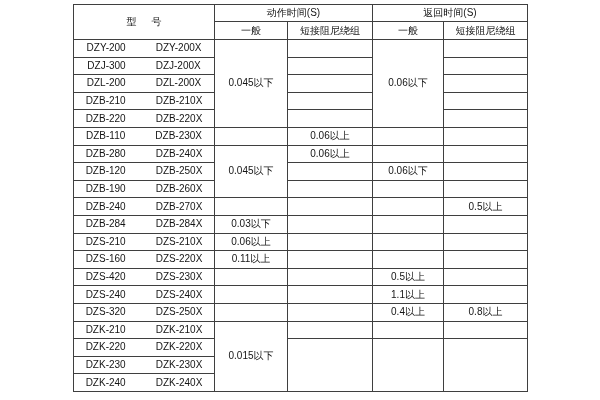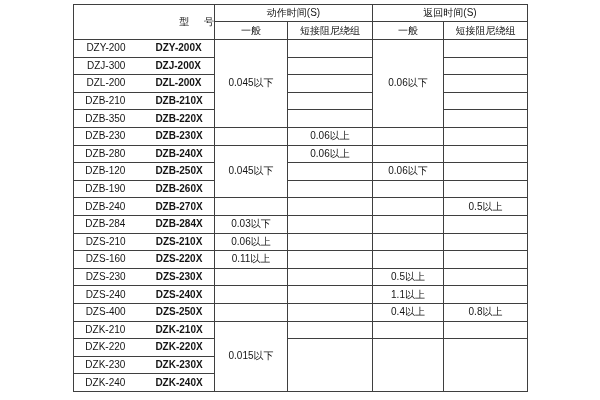--- a/index.html
+++ b/index.html
@@ -35,22 +35,22 @@
     font-size:10px;
     font-weight:normal;
     padding:0;
     line-height:1;
     white-space:nowrap;
     overflow:hidden;
   }
   thead tr.h1{height:17px;}
   thead tr.h2{height:18px;}
   tbody tr{height:17.6px;}
-  .model-header{word-spacing:12px;text-align:right;}
-  .model-cell span.m2{margin-left:30px;font-weight:bold;}
+  .model-header{word-spacing:12px;}
+  .model-cell span.m2{margin-left:30px;}
 </style>
 </head>
 <body>
 
 <table class="spec">
   <colgroup>
     <col class="c-model">
       <col class="c-act-gen">
       <col class="c-act-damp">
       <col class="c-ret-gen">
@@ -86,26 +86,26 @@
       <td class="model-cell"><span class="m1">DZL-200</span><span class="m2">DZL-200X</span></td>
       <td></td>
       <td></td>
     </tr>
     <tr>
       <td class="model-cell"><span class="m1">DZB-210</span><span class="m2">DZB-210X</span></td>
       <td></td>
       <td></td>
     </tr>
     <tr>
-      <td class="model-cell"><span class="m1">DZB-350</span><span class="m2">DZB-220X</span></td>
+      <td class="model-cell"><span class="m1">DZB-220</span><span class="m2">DZB-220X</span></td>
       <td></td>
       <td></td>
     </tr>
     <tr>
-      <td class="model-cell"><span class="m1">DZB-230</span><span class="m2">DZB-230X</span></td>
+      <td class="model-cell"><span class="m1">DZB-110</span><span class="m2">DZB-230X</span></td>
       <td></td>
       <td>0.06以上</td>
       <td></td>
       <td></td>
     </tr>
     <tr>
       <td class="model-cell"><span class="m1">DZB-280</span><span class="m2">DZB-240X</span></td>
       <td rowspan="3">0.045以下</td>
       <td>0.06以上</td>
       <td></td>
@@ -145,35 +145,35 @@
       <td></td>
     </tr>
     <tr>
       <td class="model-cell"><span class="m1">DZS-160</span><span class="m2">DZS-220X</span></td>
       <td>0.11以上</td>
       <td></td>
       <td></td>
       <td></td>
     </tr>
     <tr>
-      <td class="model-cell"><span class="m1">DZS-230</span><span class="m2">DZS-230X</span></td>
+      <td class="model-cell"><span class="m1">DZS-420</span><span class="m2">DZS-230X</span></td>
       <td></td>
       <td></td>
       <td>0.5以上</td>
       <td></td>
     </tr>
     <tr>
       <td class="model-cell"><span class="m1">DZS-240</span><span class="m2">DZS-240X</span></td>
       <td></td>
       <td></td>
       <td>1.1以上</td>
       <td></td>
     </tr>
     <tr>
-      <td class="model-cell"><span class="m1">DZS-400</span><span class="m2">DZS-250X</span></td>
+      <td class="model-cell"><span class="m1">DZS-320</span><span class="m2">DZS-250X</span></td>
       <td></td>
       <td></td>
       <td>0.4以上</td>
       <td>0.8以上</td>
     </tr>
     <tr>
       <td class="model-cell"><span class="m1">DZK-210</span><span class="m2">DZK-210X</span></td>
       <td rowspan="4">0.015以下</td>
       <td></td>
       <td></td>

